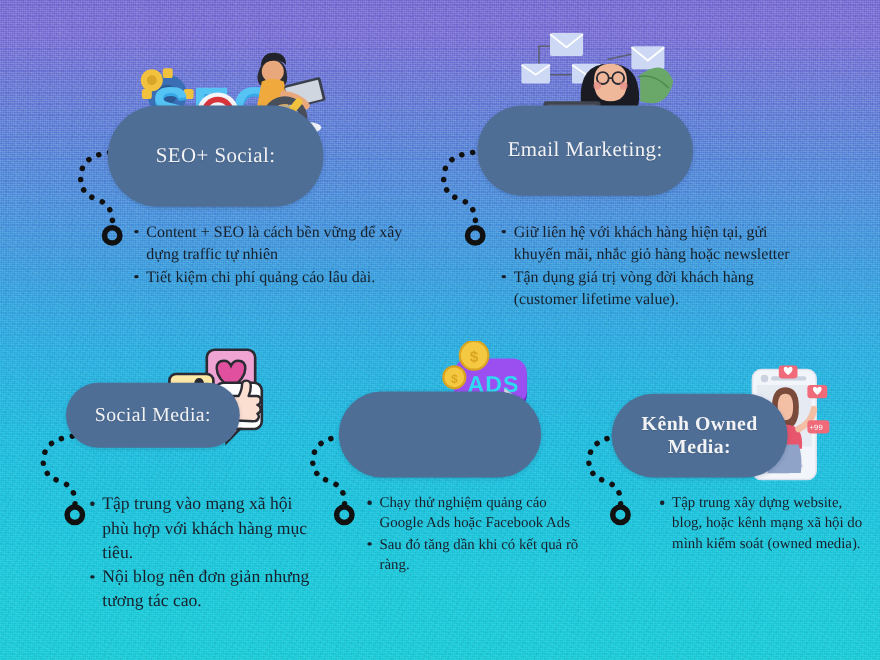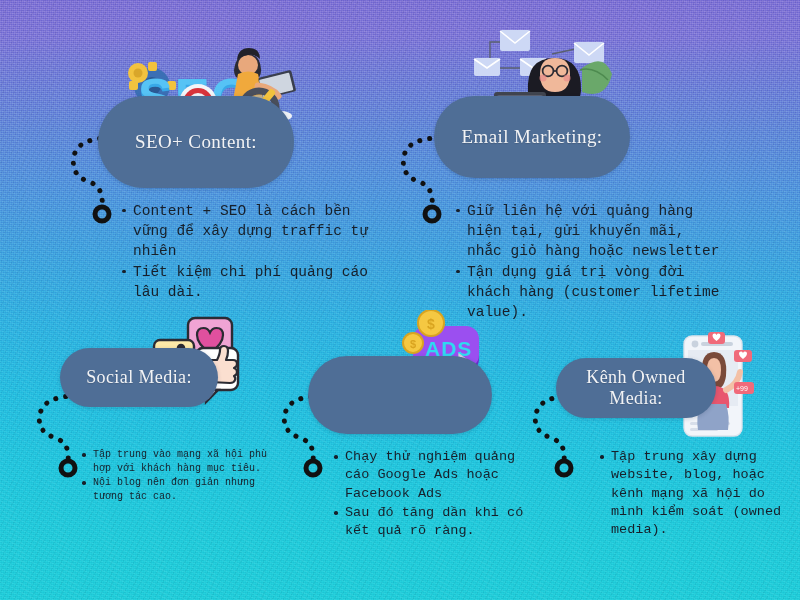--- a/index.html
+++ b/index.html
@@ -41,21 +41,21 @@
     font-family:"Liberation Serif", serif;
     letter-spacing:.4px;line-height:1.16;
     text-shadow:0 1px 1px rgba(0,0,0,.15);
   }
 
   .bullets{
     position:absolute;z-index:7;
     font-family:"Liberation Serif", serif;
     color:#17202b;
   }
-  .bullets ul{margin:0;padding:0 0 0 15px;list-style:none;font-family:Liberation Mono, monospace;}
+  .bullets ul{margin:0;padding:0 0 0 15px;list-style:none;}
   .bullets li{
     position:relative;margin:0 0 1px 0;
   }
   .bullets li:before{
     content:"";position:absolute;left:-11px;top:.52em;
     width:3.5px;height:3.5px;border-radius:50%;background:#17202b;
   }
 
   .art{position:absolute;z-index:5;}
   .conn{position:absolute;z-index:4;}
@@ -265,59 +265,59 @@
   </div>
 
   <div class="conn" style="left:516px;top:386px;width:72px;height:94px;">
     <svg width="72" height="94" viewBox="0 0 72 94">
       <path d="M66 10 Q24 8 20 28 Q16 46 36 52 Q50 58 48 74" fill="none" stroke="#111" stroke-width="5" stroke-linecap="round" stroke-dasharray="0.1 10"></path>
       <circle cx="48" cy="82" r="7" fill="none" stroke="#111" stroke-width="5"></circle>
     </svg>
   </div>
 
   <div class="pill" style="left:98px;top:96px;width:196px;height:92px;">
-    <span style="font-size:19px;">SEO+ Content:</span>
+    <span style="font-size:19px;">SEO+ Social:</span>
   </div>
 
   <div class="pill" style="left:434px;top:96px;width:196px;height:82px;">
     <span style="font-size:19px;">Email Marketing:</span>
   </div>
 
   <div class="pill" style="left:60px;top:348px;width:158px;height:59px;">
     <span style="font-size:18px;">Social Media:</span>
   </div>
 
   <div class="pill" style="left:308px;top:356px;width:184px;height:78px;">
     <span style="font-size:18px;">
       <br>
     </span>
   </div>
 
-  <div class="pill" style="left:556px;top:358px;width:160px;height:60px;">
+  <div class="pill" style="left:556px;top:358px;width:160px;height:76px;font-weight:bold;">
     <span style="font-size:18px;">
       <span>Kênh Owned</span><br>
       <span>Media:</span>
     </span>
   </div>
 
   <div class="bullets" style="left:118px;top:201px;width:250px;font-size:14.5px;line-height:1.38;">
     <ul>
       <li>Content + SEO là cách bền vững để xây dựng traffic tự nhiên</li>
       <li>Tiết kiệm chi phí quảng cáo lâu dài.</li>
     </ul>
   </div>
 
   <div class="bullets" style="left:452px;top:201px;width:268px;font-size:14.5px;line-height:1.38;">
     <ul>
-      <li>Giữ liên hệ với quảng hàng hiện tại, gửi khuyến mãi, nhắc giỏ hàng hoặc newsletter</li>
+      <li>Giữ liên hệ với khách hàng hiện tại, gửi khuyến mãi, nhắc giỏ hàng hoặc newsletter</li>
       <li>Tận dụng giá trị vòng đời khách hàng (customer lifetime value).</li>
     </ul>
   </div>
 
-  <div class="bullets" style="left:78px;top:448px;width:210px;font-size:10px;line-height:1.36;">
+  <div class="bullets" style="left:78px;top:448px;width:210px;font-size:16px;line-height:1.36;">
     <ul>
       <li>Tập trung vào mạng xã hội phù hợp với khách hàng mục tiêu.</li>
       <li>Nội blog nên đơn giản nhưng tương tác cao.</li>
     </ul>
   </div>
 
   <div class="bullets" style="left:330px;top:448px;width:202px;font-size:13.5px;line-height:1.36;">
     <ul>
       <li>Chạy thử nghiệm quảng cáo Google Ads hoặc Facebook Ads</li>
       <li>Sau đó tăng dần khi có kết quả rõ ràng.</li>

